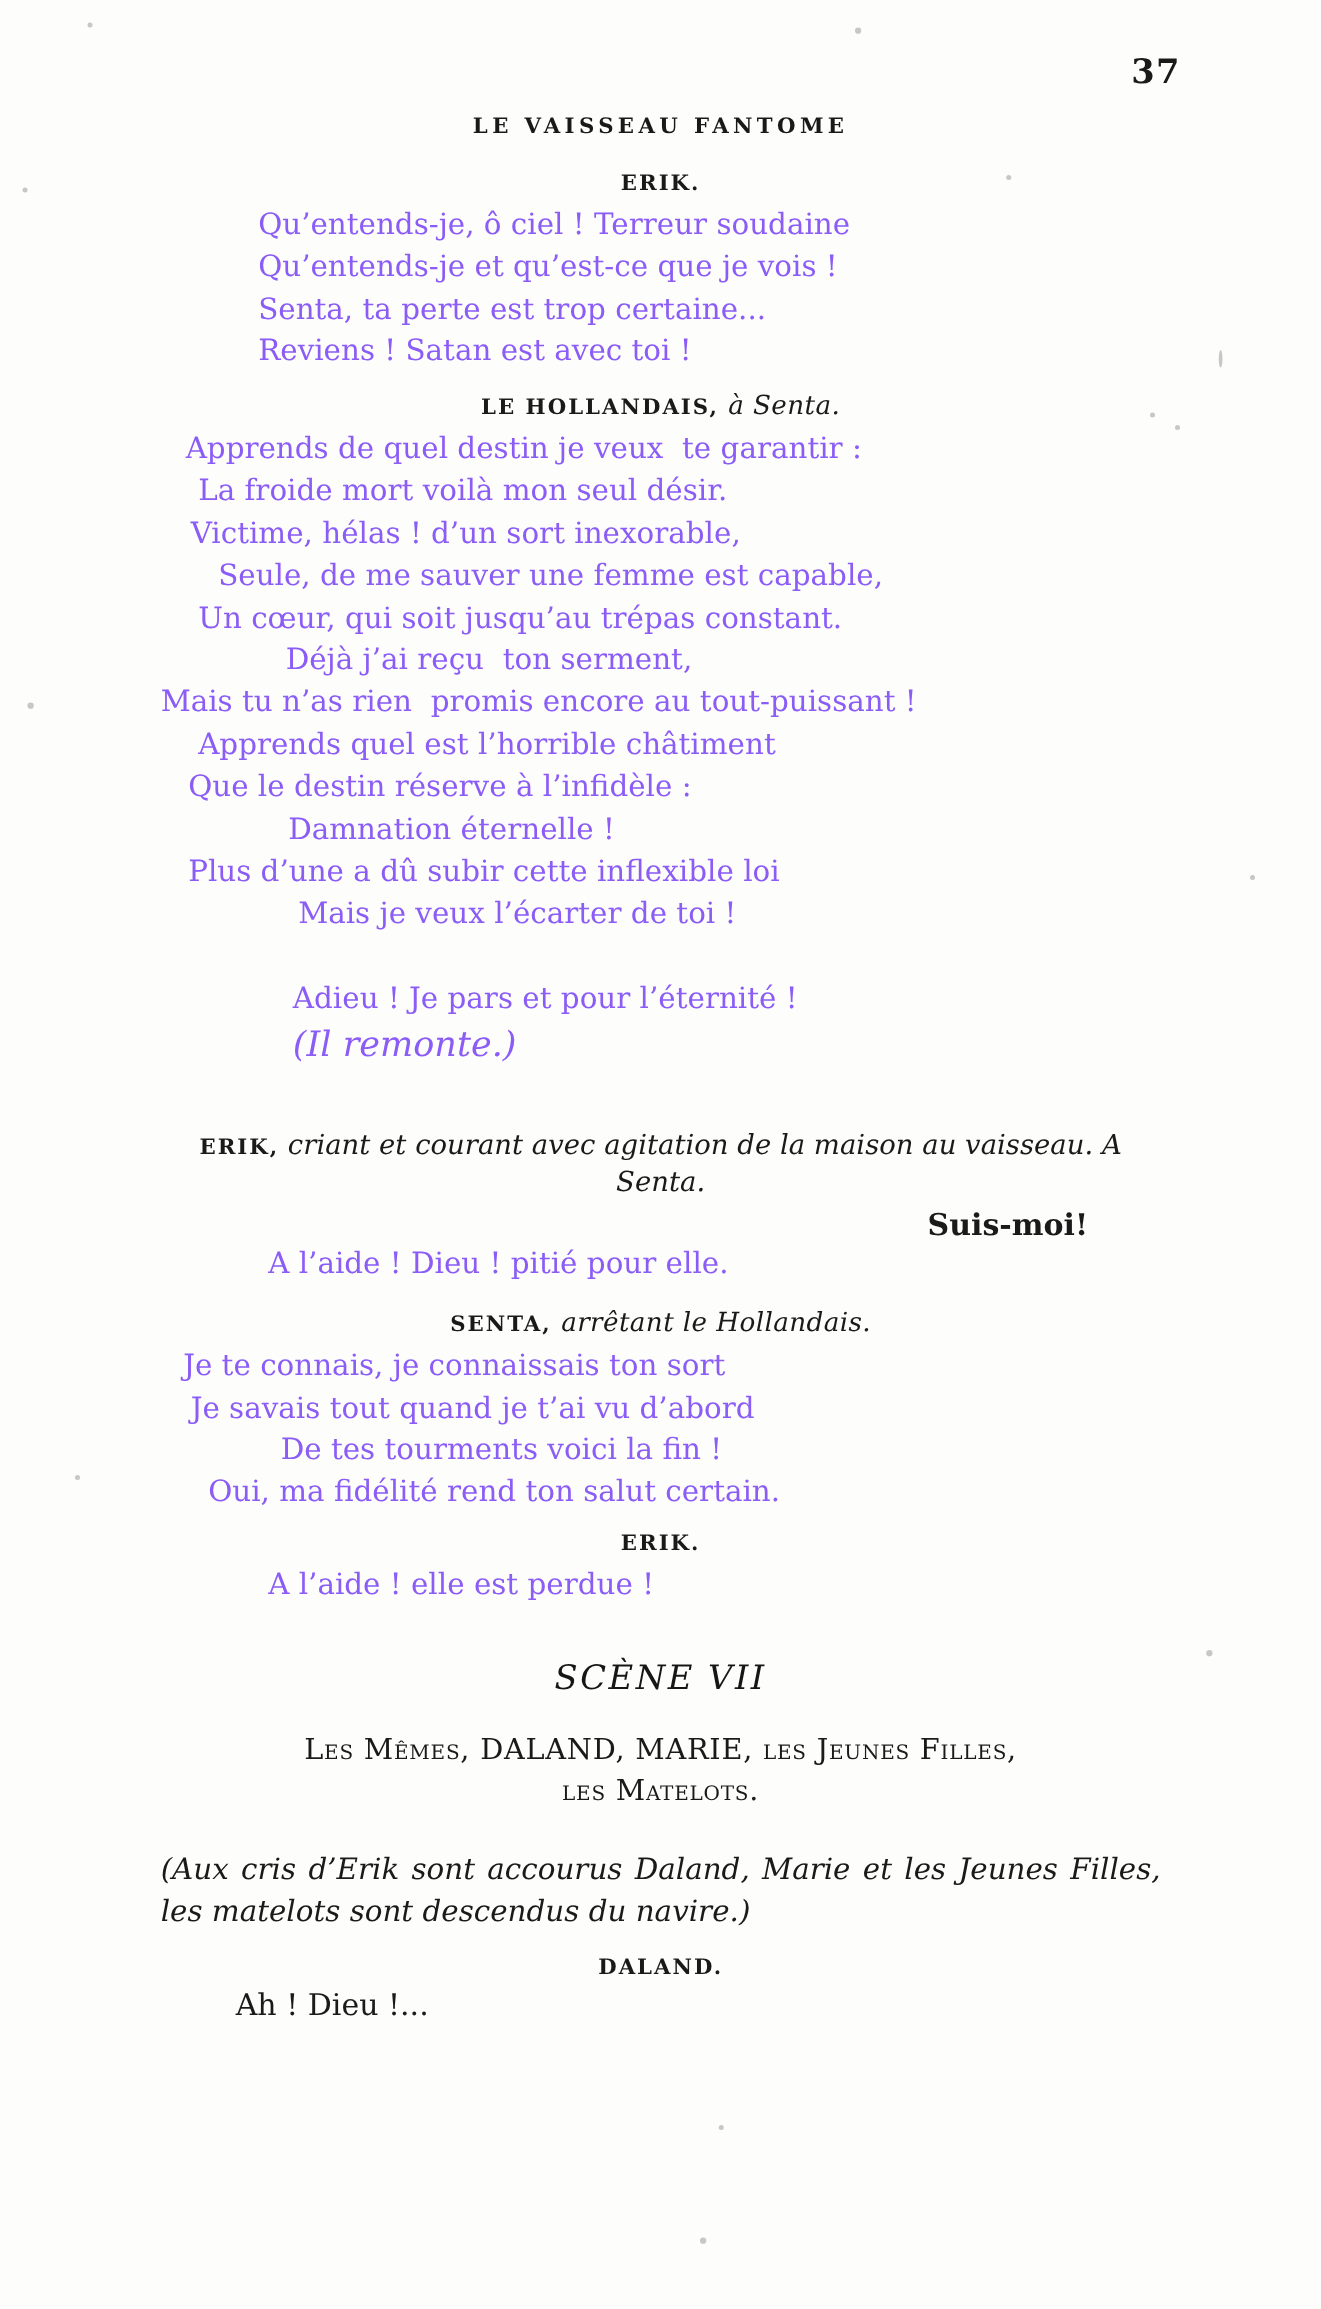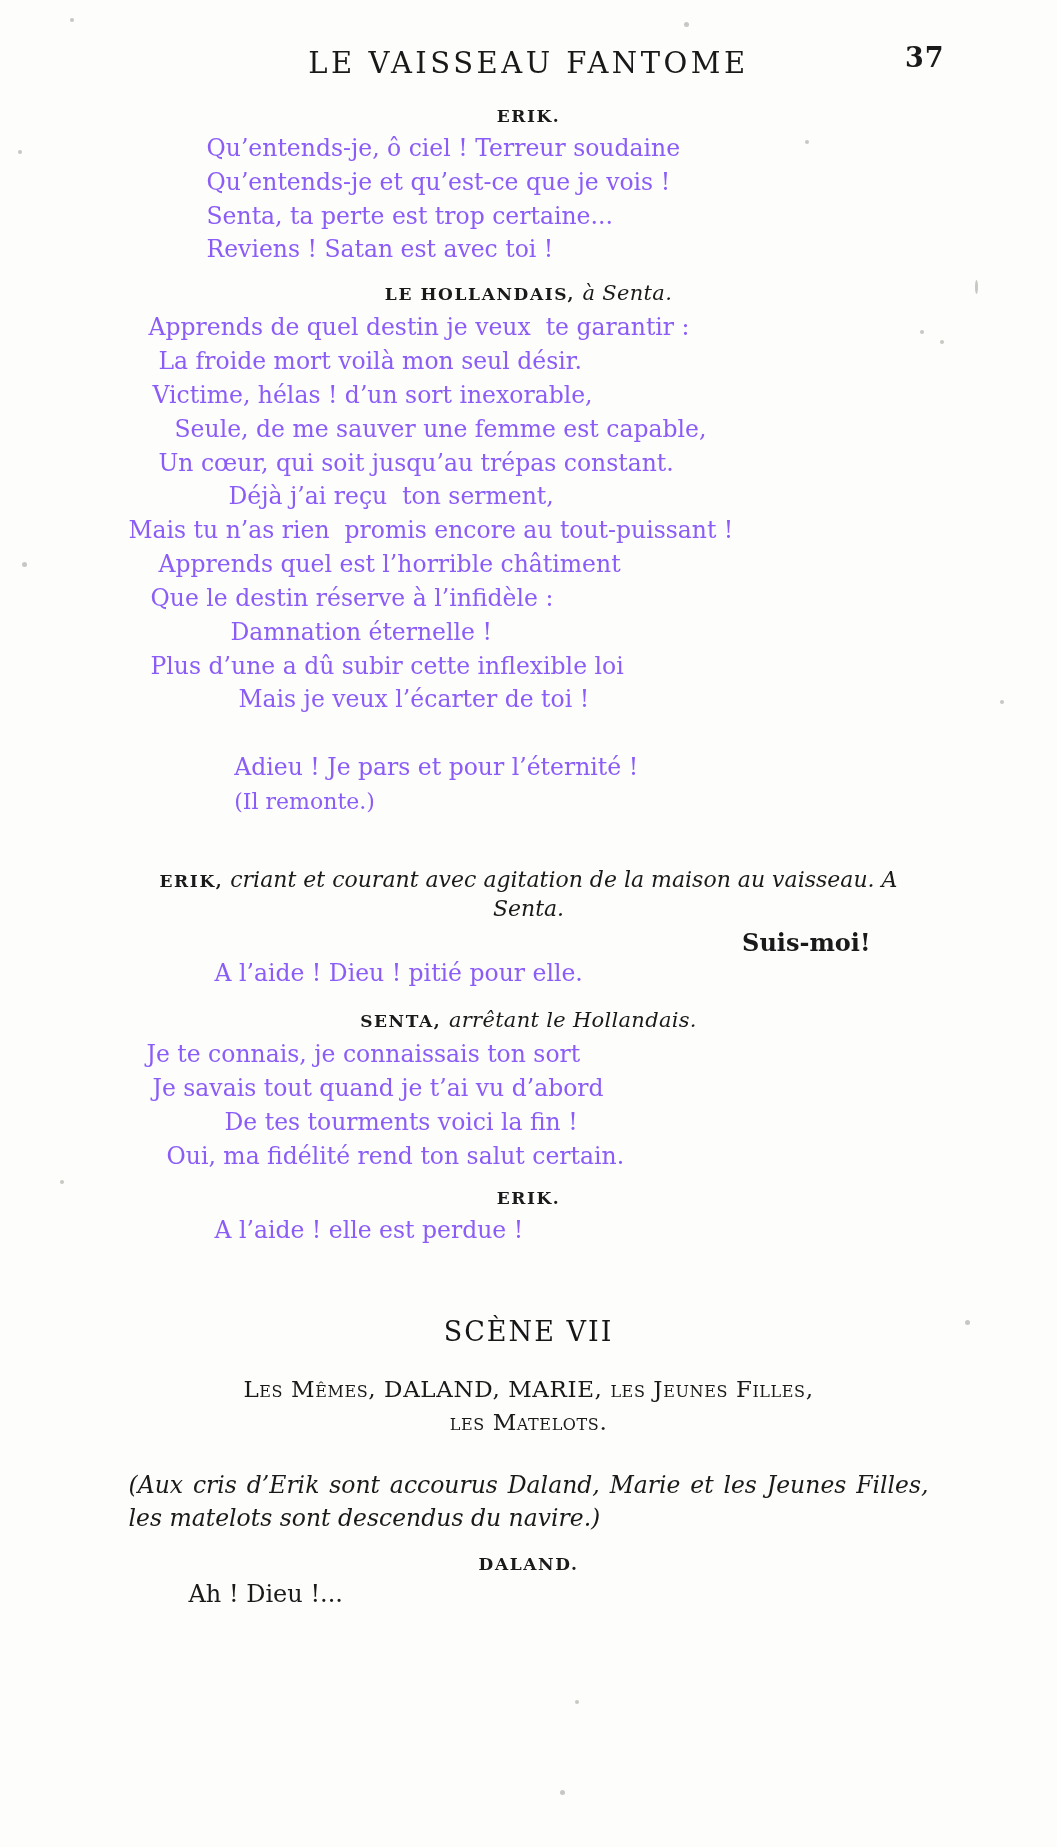--- a/index.html
+++ b/index.html
@@ -38,25 +38,26 @@
   }
   .running-head {
     display: flex;
     align-items: baseline;
     justify-content: center;
     position: relative;
     margin-bottom: 26px;
   }
   .running-title {
     font-family: "DejaVu Serif", serif;
-    font-size: 29px;
+    font-size: 17px;
     letter-spacing: 3.5px;
-    font-weight: 400;
+    font-weight: 700;
     color: #191919;
     white-space: nowrap;
+    margin-top: 45px;
   }
   .page-number {
     position: absolute;
     right: -16px;
     top: -4px;
     font-size: 27px;
     font-weight: 600;
     letter-spacing: 1px;
     color: #1a1a1a;
   }
@@ -94,35 +95,37 @@
   .stage-block .who {
     font-size: 17px;
     letter-spacing: 1.6px;
     font-weight: 700;
     text-transform: uppercase;
   }
   .stage-block .it {
     font-style: italic;
   }
   .inline-dir {
-    font-size: 22px;
+    font-style: italic;
+    font-size: 28px;
   }
   .right-line {
     text-align: right;
     font-size: 24px;
     font-weight: 700;
     padding-right: 58px;
     margin-top: 2px;
   }
   .scene-title {
     text-align: center;
     font-size: 27px;
     letter-spacing: 2px;
-    margin: 69px 0 26px 0;
+    margin: 42px 0 26px 0;
     color: #161616;
+    font-style: italic;
   }
   .cast {
     text-align: center;
     font-size: 23px;
     letter-spacing: .6px;
     line-height: 1.42;
     margin-bottom: 30px;
   }
   .cast .sc {
     font-variant: small-caps;

